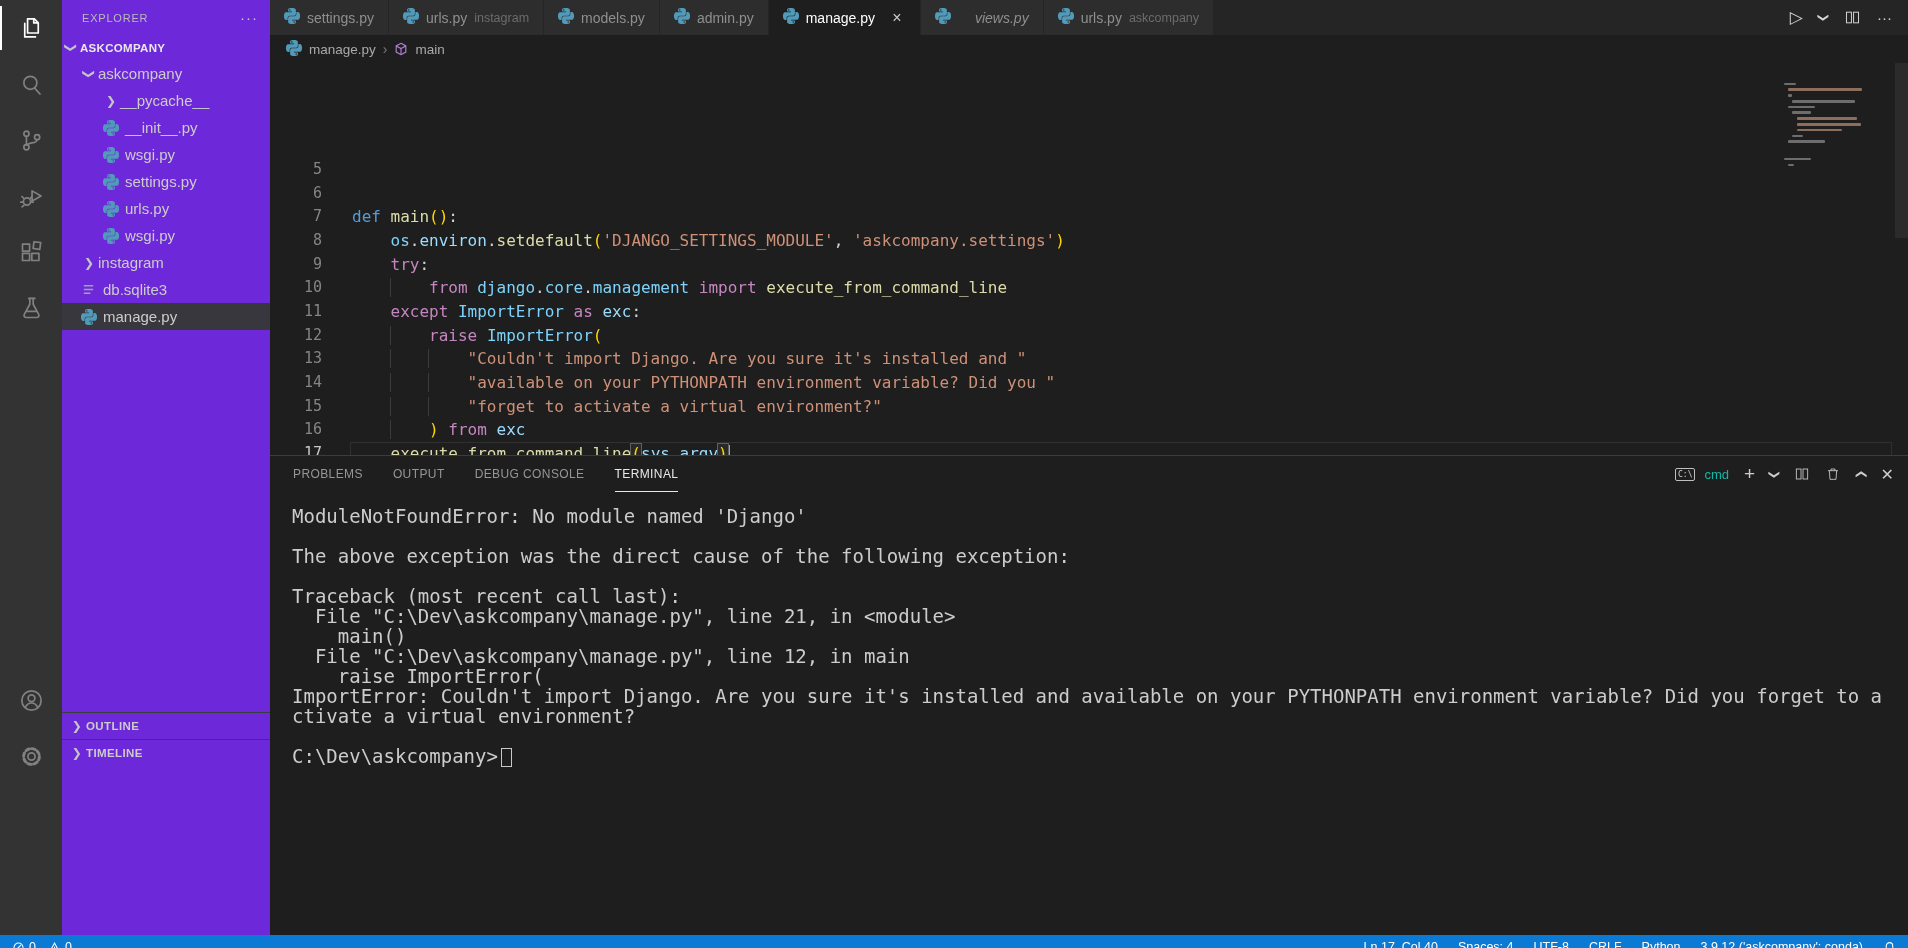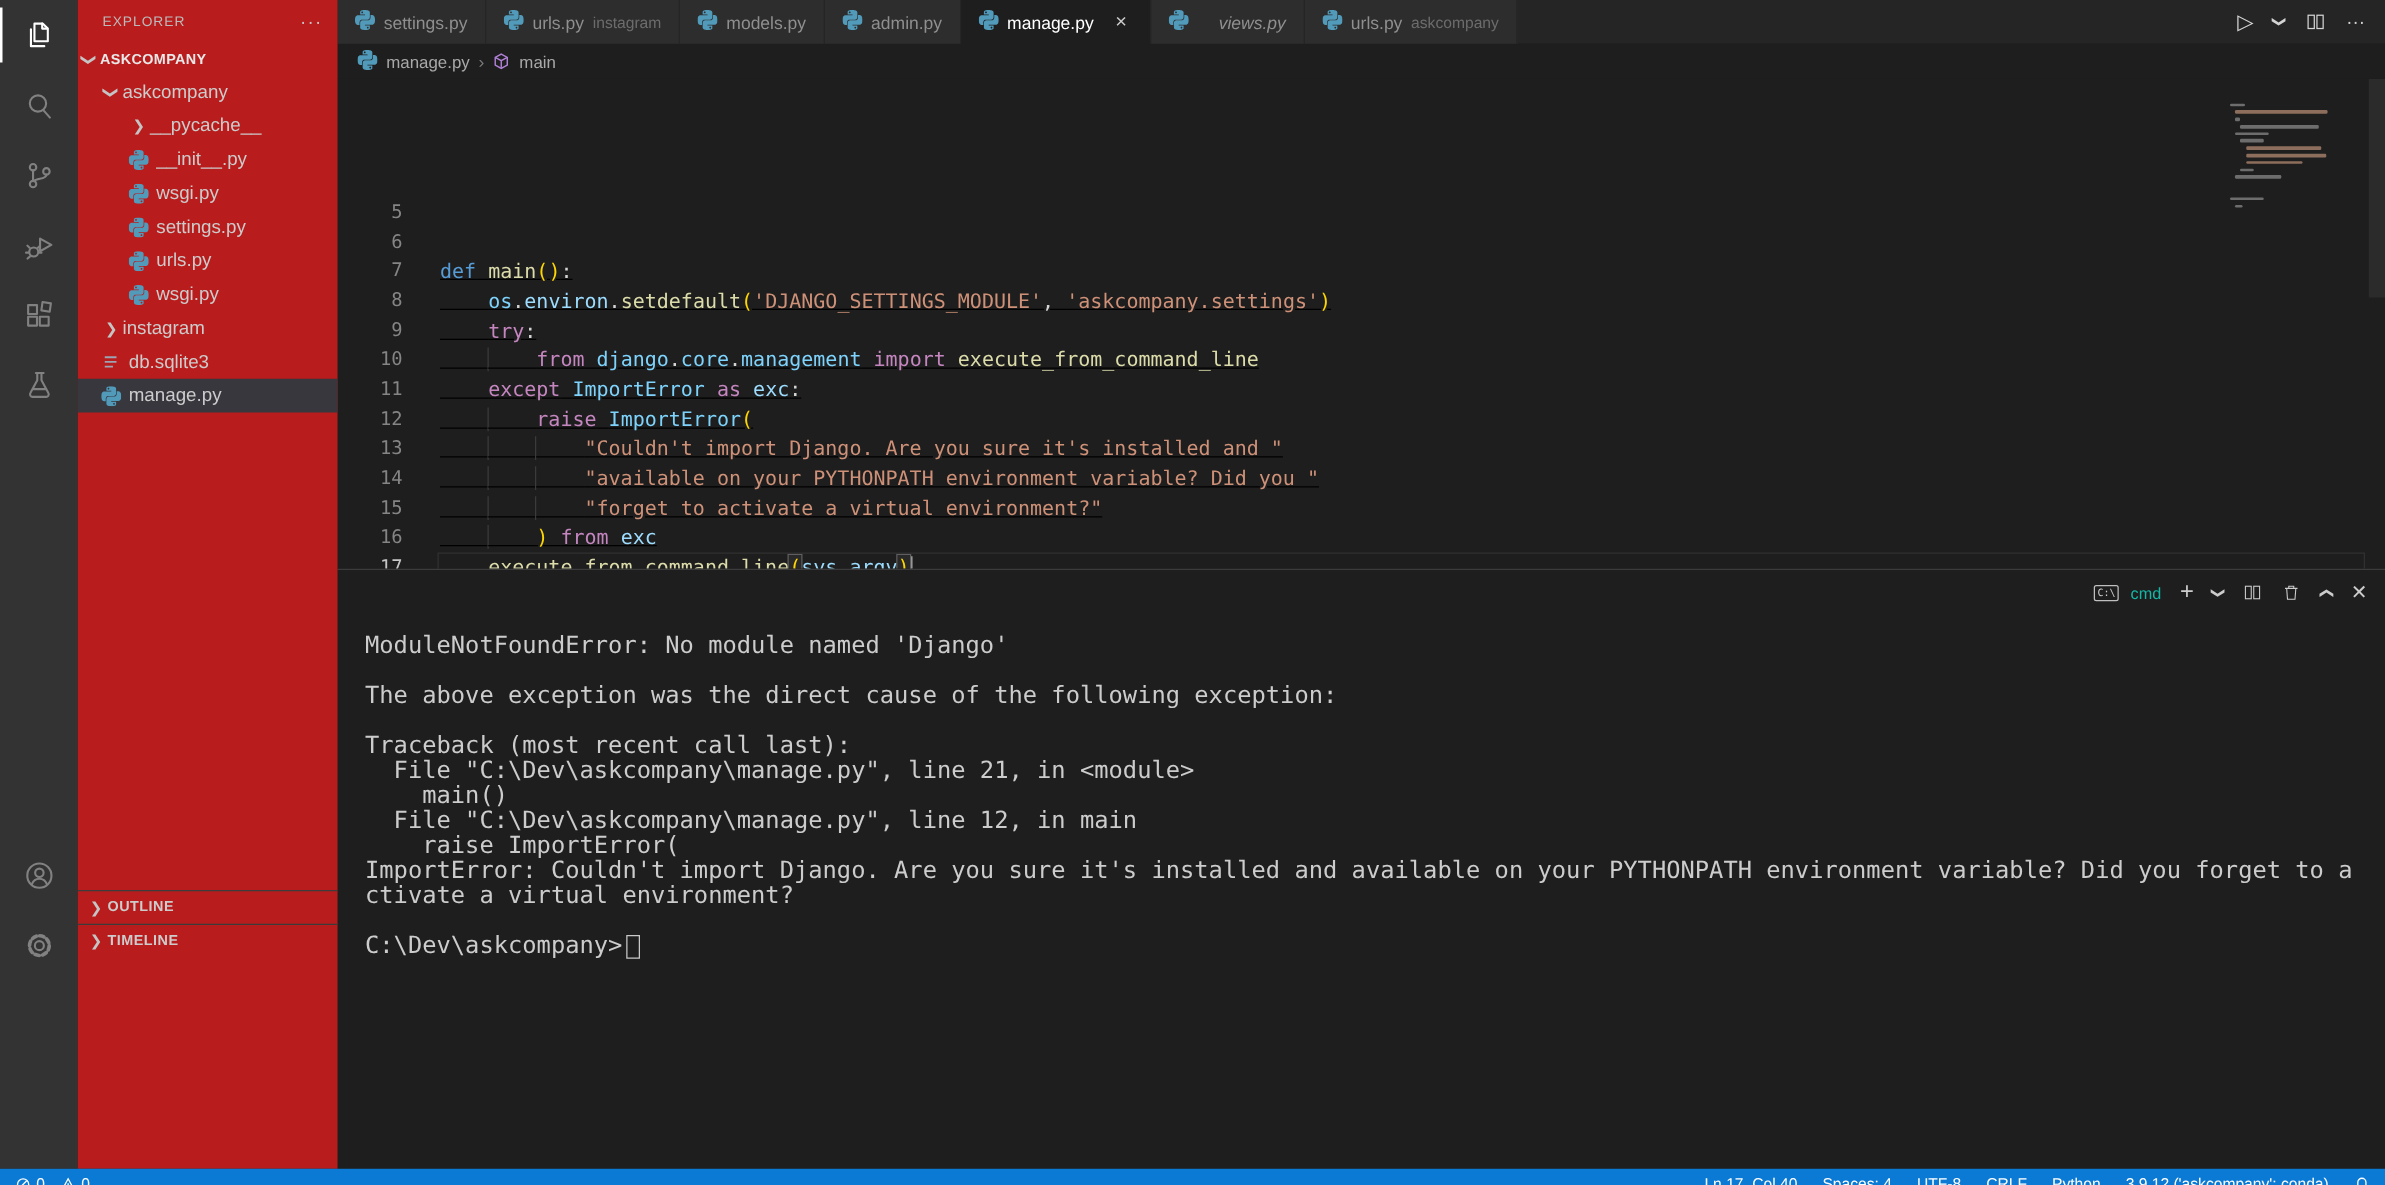--- a/index.html
+++ b/index.html
@@ -8,21 +8,21 @@
 
   
   .activitybar{position:absolute;left:0;top:0;width:62px;height:935px;background:#333333;z-index:5;}
   .ab-item{width:62px;height:56px;display:flex;align-items:center;justify-content:center;color:#818181;position:relative;cursor:pointer;}
   .ab-item.active{color:#ffffff;}
   .ab-item.active::before{content:"";position:absolute;left:0;top:6px;bottom:6px;width:2px;background:#ffffff;}
   .ab-item svg{width:27px;height:27px;stroke:currentColor;fill:none;stroke-width:1.5;stroke-linejoin:round;stroke-linecap:round;}
   .ab-bottom{position:absolute;left:0;top:672px;width:62px;}
 
   
-  .sidebar{position:absolute;left:62px;top:0;width:208px;height:935px;background:#b91c1c;color:#cccccc;z-index:4;}
+  .sidebar{position:absolute;left:62px;top:0;width:208px;height:935px;background:#6d28d9;color:#cccccc;z-index:4;}
   .sb-header{height:35px;display:flex;align-items:center;padding:0 12px 0 20px;font-size:11px;letter-spacing:.8px;color:#bbbbbb;}
   .sb-more{margin-left:auto;font-size:15px;color:#c5c5c5;letter-spacing:1px;cursor:pointer;}
   .sb-section{height:25px;display:flex;align-items:center;font-weight:bold;font-size:11.5px;color:#e8e8e8;letter-spacing:.3px;cursor:pointer;}
   .chev{width:18px;flex:0 0 18px;text-align:center;color:#c5c5c5;font-size:12px;font-weight:normal;display:inline-block;}
   .chev.exp{transform:rotate(90deg);}
   .tree-row{height:27px;display:flex;align-items:center;font-size:15px;color:#cccccc;cursor:pointer;white-space:nowrap;}
   .tree-row.selected{background:#37373d;}
   .tree-row .fileicon{width:17px;height:17px;margin-right:6px;flex:0 0 17px;display:flex;align-items:center;justify-content:center;}
   .d1{padding-left:18px;}
   .d2{padding-left:40px;}
@@ -43,21 +43,21 @@
 
   .breadcrumb{height:28px;display:flex;align-items:center;gap:7px;padding-left:16px;font-size:13.5px;color:#a9a9a9;background:#1e1e1e;}
   .breadcrumb .sep{color:#7a7a7a;font-size:14px;}
   .cube{width:14px;height:14px;stroke:#b180d7;fill:none;stroke-width:1.3;}
 
   .code{position:relative;height:392px;overflow:hidden;font-family:"DejaVu Sans Mono",monospace;font-size:16px;line-height:23.7px;white-space:pre;}
   .code-line{display:flex;height:23.7px;position:relative;}
   .gutter{flex:0 0 52px;width:52px;text-align:right;color:#858585;font-size:15px;}
   .code-line.current .gutter{color:#c6c6c6;}
   .code-line.current::after{content:"";position:absolute;left:80px;right:16px;top:0;bottom:0;border:1px solid #303030;pointer-events:none;}
-  .lc{padding-left:30px;text-decoration:underline;}
+  .lc{padding-left:30px;}
   .tk-pl{color:#d4d4d4;} .tk-kw{color:#c586c0;} .tk-kw2{color:#569cd6;} .tk-fn{color:#dcdcaa;}
   .tk-cls{color:#7dd3fc;} .tk-var{color:#9cdcfe;} .tk-str{color:#ce9178;} .tk-br{color:#ffd700;}
   .tk-brm{color:#ffd700;outline:1px solid #5f5f5f;background:rgba(110,110,110,.14);}
   .tk-ws.g{border-left:1px solid #3b3b3b;margin-left:-1px;}
   .cursor{display:inline-block;width:2px;height:19px;background:#a8a8a8;vertical-align:middle;}
   .minimap{position:absolute;top:8px;right:16px;width:108px;}
   .mm-line{height:2.6px;margin-bottom:3.2px;border-radius:1px;}
   .vscroll{position:absolute;right:0;top:0;width:13px;height:175px;background:rgba(121,121,121,.15);}
 
   
@@ -312,20 +312,26 @@
       <span>main</span>
     </div>
     <div class="code" id="code">
       <div class="minimap" id="minimap"><div class="mm-line" style="width: 0px; margin-left: 0px; background: transparent;"></div><div class="mm-line" style="width: 0px; margin-left: 0px; background: transparent;"></div><div class="mm-line" style="width: 11.55px; margin-left: 0px; background: rgb(109, 109, 109);"></div><div class="mm-line" style="width: 73.5px; margin-left: 4.2px; background: rgb(141, 110, 92);"></div><div class="mm-line" style="width: 4.2px; margin-left: 4.2px; background: rgb(109, 109, 109);"></div><div class="mm-line" style="width: 63px; margin-left: 8.4px; background: rgb(109, 109, 109);"></div><div class="mm-line" style="width: 27.3px; margin-left: 4.2px; background: rgb(109, 109, 109);"></div><div class="mm-line" style="width: 18.9px; margin-left: 8.4px; background: rgb(109, 109, 109);"></div><div class="mm-line" style="width: 60.9px; margin-left: 12.6px; background: rgb(141, 110, 92);"></div><div class="mm-line" style="width: 64.05px; margin-left: 12.6px; background: rgb(141, 110, 92);"></div><div class="mm-line" style="width: 45.15px; margin-left: 12.6px; background: rgb(141, 110, 92);"></div><div class="mm-line" style="width: 10.5px; margin-left: 8.4px; background: rgb(109, 109, 109);"></div><div class="mm-line" style="width: 36.75px; margin-left: 4.2px; background: rgb(109, 109, 109);"></div><div class="mm-line" style="width: 0px; margin-left: 0px; background: transparent;"></div><div class="mm-line" style="width: 0px; margin-left: 0px; background: transparent;"></div><div class="mm-line" style="width: 27.3px; margin-left: 0px; background: rgb(109, 109, 109);"></div><div class="mm-line" style="width: 6.3px; margin-left: 4.2px; background: rgb(109, 109, 109);"></div></div>
       <div class="vscroll"></div>
     <div class="code-line"><span class="gutter">5</span><span class="lc"></span></div><div class="code-line"><span class="gutter">6</span><span class="lc"></span></div><div class="code-line"><span class="gutter">7</span><span class="lc"><span class="tk-kw2">def</span><span class="tk-pl"> </span><span class="tk-fn">main</span><span class="tk-br">(</span><span class="tk-br">)</span><span class="tk-pl">:</span></span></div><div class="code-line"><span class="gutter">8</span><span class="lc"><span class="tk-ws">    </span><span class="tk-cls">os</span><span class="tk-pl">.</span><span class="tk-var">environ</span><span class="tk-pl">.</span><span class="tk-fn">setdefault</span><span class="tk-br">(</span><span class="tk-str">'DJANGO_SETTINGS_MODULE'</span><span class="tk-pl">, </span><span class="tk-str">'askcompany.settings'</span><span class="tk-br">)</span></span></div><div class="code-line"><span class="gutter">9</span><span class="lc"><span class="tk-ws">    </span><span class="tk-kw">try</span><span class="tk-pl">:</span></span></div><div class="code-line"><span class="gutter">10</span><span class="lc"><span class="tk-ws">    </span><span class="tk-ws g">    </span><span class="tk-kw">from</span><span class="tk-pl"> </span><span class="tk-cls">django</span><span class="tk-pl">.</span><span class="tk-cls">core</span><span class="tk-pl">.</span><span class="tk-cls">management</span><span class="tk-pl"> </span><span class="tk-kw">import</span><span class="tk-pl"> </span><span class="tk-fn">execute_from_command_line</span></span></div><div class="code-line"><span class="gutter">11</span><span class="lc"><span class="tk-ws">    </span><span class="tk-kw">except</span><span class="tk-pl"> </span><span class="tk-cls">ImportError</span><span class="tk-pl"> </span><span class="tk-kw">as</span><span class="tk-pl"> </span><span class="tk-var">exc</span><span class="tk-pl">:</span></span></div><div class="code-line"><span class="gutter">12</span><span class="lc"><span class="tk-ws">    </span><span class="tk-ws g">    </span><span class="tk-kw">raise</span><span class="tk-pl"> </span><span class="tk-cls">ImportError</span><span class="tk-br">(</span></span></div><div class="code-line"><span class="gutter">13</span><span class="lc"><span class="tk-ws">    </span><span class="tk-ws g">    </span><span class="tk-ws g">    </span><span class="tk-str">"Couldn't import Django. Are you sure it's installed and "</span></span></div><div class="code-line"><span class="gutter">14</span><span class="lc"><span class="tk-ws">    </span><span class="tk-ws g">    </span><span class="tk-ws g">    </span><span class="tk-str">"available on your PYTHONPATH environment variable? Did you "</span></span></div><div class="code-line"><span class="gutter">15</span><span class="lc"><span class="tk-ws">    </span><span class="tk-ws g">    </span><span class="tk-ws g">    </span><span class="tk-str">"forget to activate a virtual environment?"</span></span></div><div class="code-line"><span class="gutter">16</span><span class="lc"><span class="tk-ws">    </span><span class="tk-ws g">    </span><span class="tk-br">)</span><span class="tk-pl"> </span><span class="tk-kw">from</span><span class="tk-pl"> </span><span class="tk-var">exc</span></span></div><div class="code-line current"><span class="gutter">17</span><span class="lc"><span class="tk-ws">    </span><span class="tk-fn">execute_from_command_line</span><span class="tk-brm">(</span><span class="tk-var">sys</span><span class="tk-pl">.</span><span class="tk-var">argv</span><span class="tk-brm">)</span><span class="cursor"></span></span></div></div>
   </div>
 
   <div class="panel">
     <div class="panel-header">
+      <div id="ptabs" style="display:flex;align-items:stretch">
+          <div class="ptab">PROBLEMS</div>
+          <div class="ptab">OUTPUT</div>
+          <div class="ptab">DEBUG CONSOLE</div>
+          <div class="ptab active">TERMINAL</div>
+        </div>
       <div class="panel-actions">
         <span class="cmdbox">C:\</span>
         <span class="shell-name">cmd</span>
         <span class="gi" style="font-size:19px;font-weight:normal">+</span>
         <span class="rot90">❯</span>
         <svg viewBox="0 0 24 24">
             <rect x="3.5" y="4.5" width="7" height="15"></rect>
             <rect x="13.5" y="4.5" width="7" height="15"></rect>
           </svg>
         <svg viewBox="0 0 24 24">

